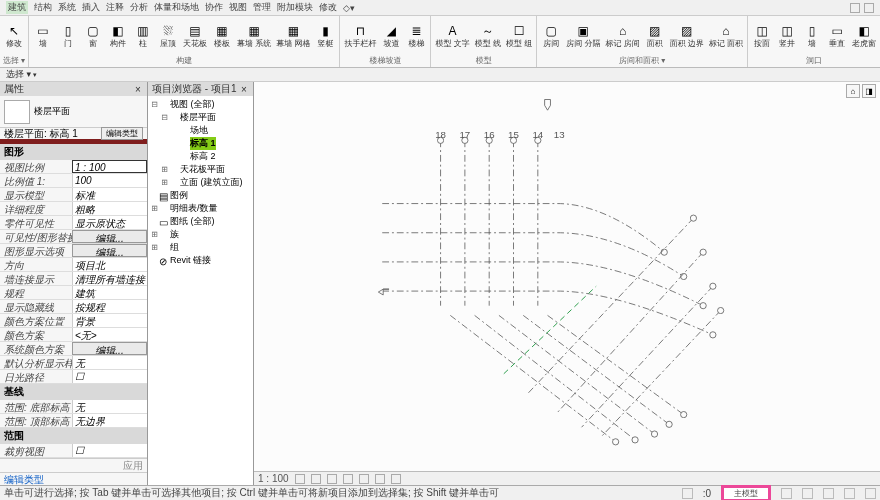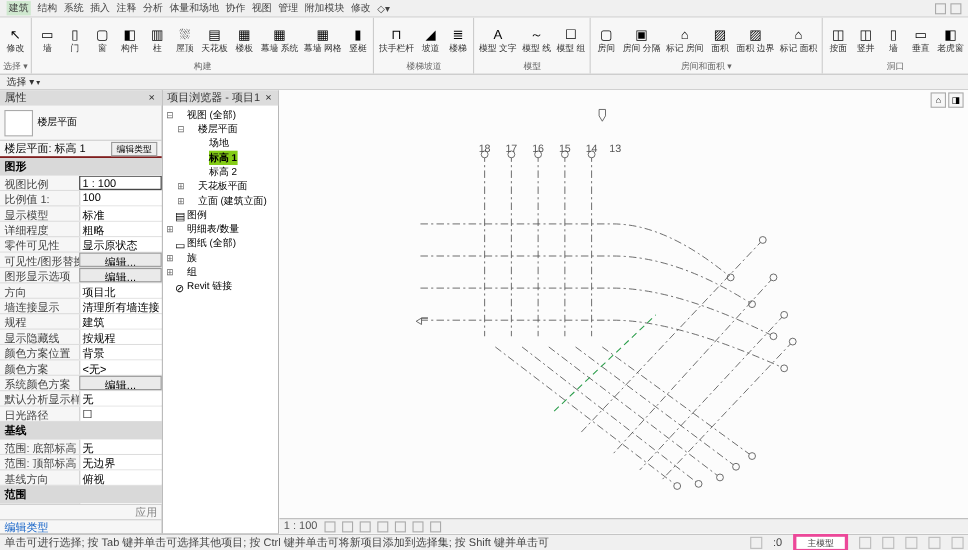--- a/index.html
+++ b/index.html
@@ -23,25 +23,25 @@
   .selpane .dd::after { content: " ▾"; font-size: 7px; }
   
   .main { flex: 1; display: flex; min-height: 0; }
   
   .props { width: 148px; background: #f6f6f6; border-right: 1px solid #999; display: flex; flex-direction: column; font-size: 9px; }
   .pal-title { height: 14px; background: #dcdcdc; display: flex; align-items: center; padding: 0 4px; font-size: 9px; color: #333; justify-content: space-between; }
   .pal-title .cl { width: 10px; text-align: center; cursor: pointer; }
   .props-head { height: 32px; display: flex; align-items: center; padding: 4px; gap: 4px; border-bottom: 1px solid #ccc; }
   .props-head .thumb { width: 26px; height: 24px; border: 1px solid #aaa; background: #fff; }
   .props-head .tsel { flex: 1; font-size: 9px; }
-  .props-sub { height: 16px; display: flex; align-items: center; justify-content: space-between; padding: 0 4px; border-bottom: 2px solid #7f1d1d; }
+  .props-sub { height: 16px; display: flex; align-items: center; justify-content: space-between; padding: 0 4px; border-bottom: 5px solid #7f1d1d; }
   .props-sub .etype { background: #eee; border: 1px solid #999; padding: 0 4px; font-size: 8px; }
   .grid { flex: 1; overflow: auto; }
   .cat { background: #d9d9d9; padding: 1px 4px; font-size: 10px; font-weight: bold; }
-  .row { display: flex; height: 14px; border-bottom: 1px solid #ddd; }
+  .row { display: flex; height: 14px; border-bottom: 1px solid #ddd; font-style: italic; }
   .row .k { width: 72px; padding: 1px 4px; color: #444; white-space: nowrap; overflow: hidden; }
   .row .v { flex: 1; padding: 1px 2px; background: #fff; border-left: 1px solid #ccc; white-space: nowrap; overflow: hidden; position: relative; }
   .row .v.input { border: 1px solid #333; background:#fff; }
   .row .v.btn { text-align: center; background: #eaeaea; border: 1px solid #999; }
   .props-help { height: 13px; padding: 0 4px; color: #1462c7; font-size: 9px; border-top: 1px solid #ccc; }
   .props-apply { height: 14px; display:flex; justify-content:flex-end; padding:0 4px; color:#888; font-size:9px; border-top:1px solid #ccc; align-items:center;}
   
   .browser { width: 106px; background: #fff; border-right: 1px solid #999; display: flex; flex-direction: column; font-size: 9px; }
   .tree { flex: 1; overflow: auto; padding: 2px 0; }
   .tn { display: flex; align-items: center; height: 13px; white-space: nowrap; }
@@ -321,24 +321,20 @@
         </div>
         <div class="cat">基线</div>
         <div class="row">
           <div class="k">范围: 底部标高</div>
           <div class="v">无</div>
         </div>
         <div class="row">
           <div class="k">范围: 顶部标高</div>
           <div class="v">无边界</div>
         </div>
-        <div class="row">
-          <div class="k">基线方向</div>
-          <div class="v">俯视</div>
-        </div>
         <div class="cat">范围</div>
         <div class="row">
           <div class="k">裁剪视图</div>
           <div class="v">☐</div>
         </div>
       </div>
     <div class="props-apply">
         <span>应用</span>
       </div>
     <div class="props-help"><span>编辑类型</span></div>

